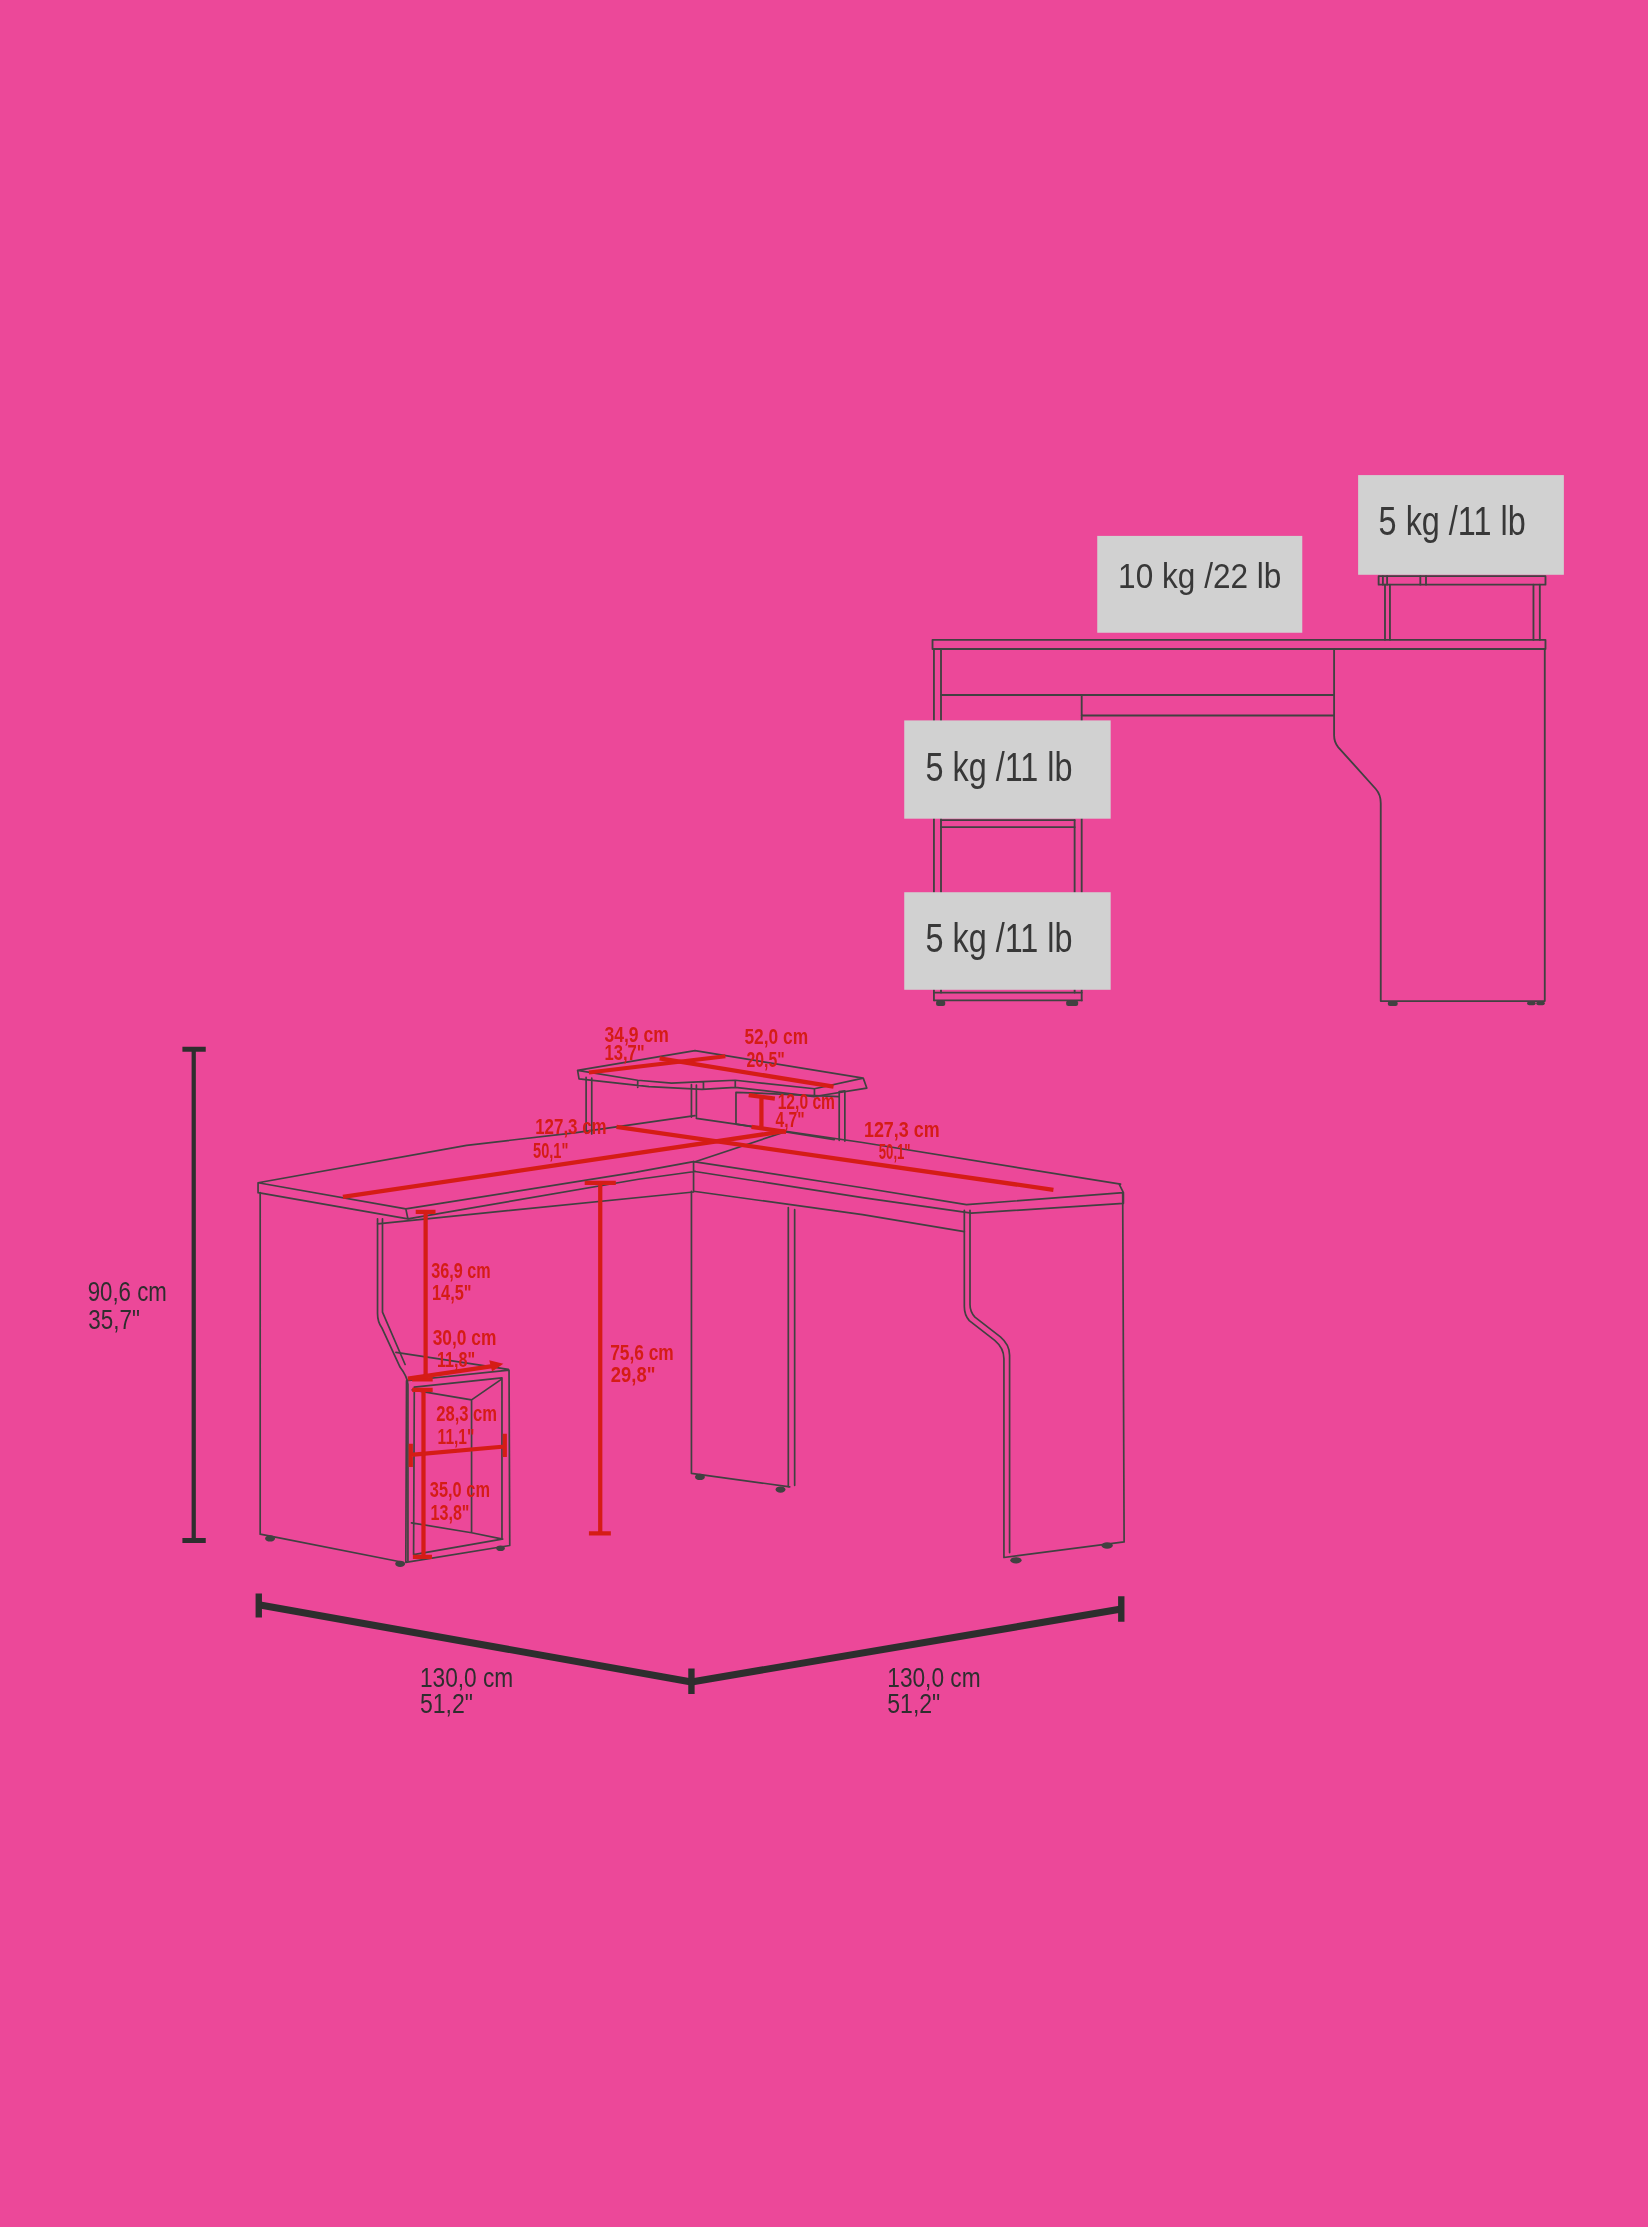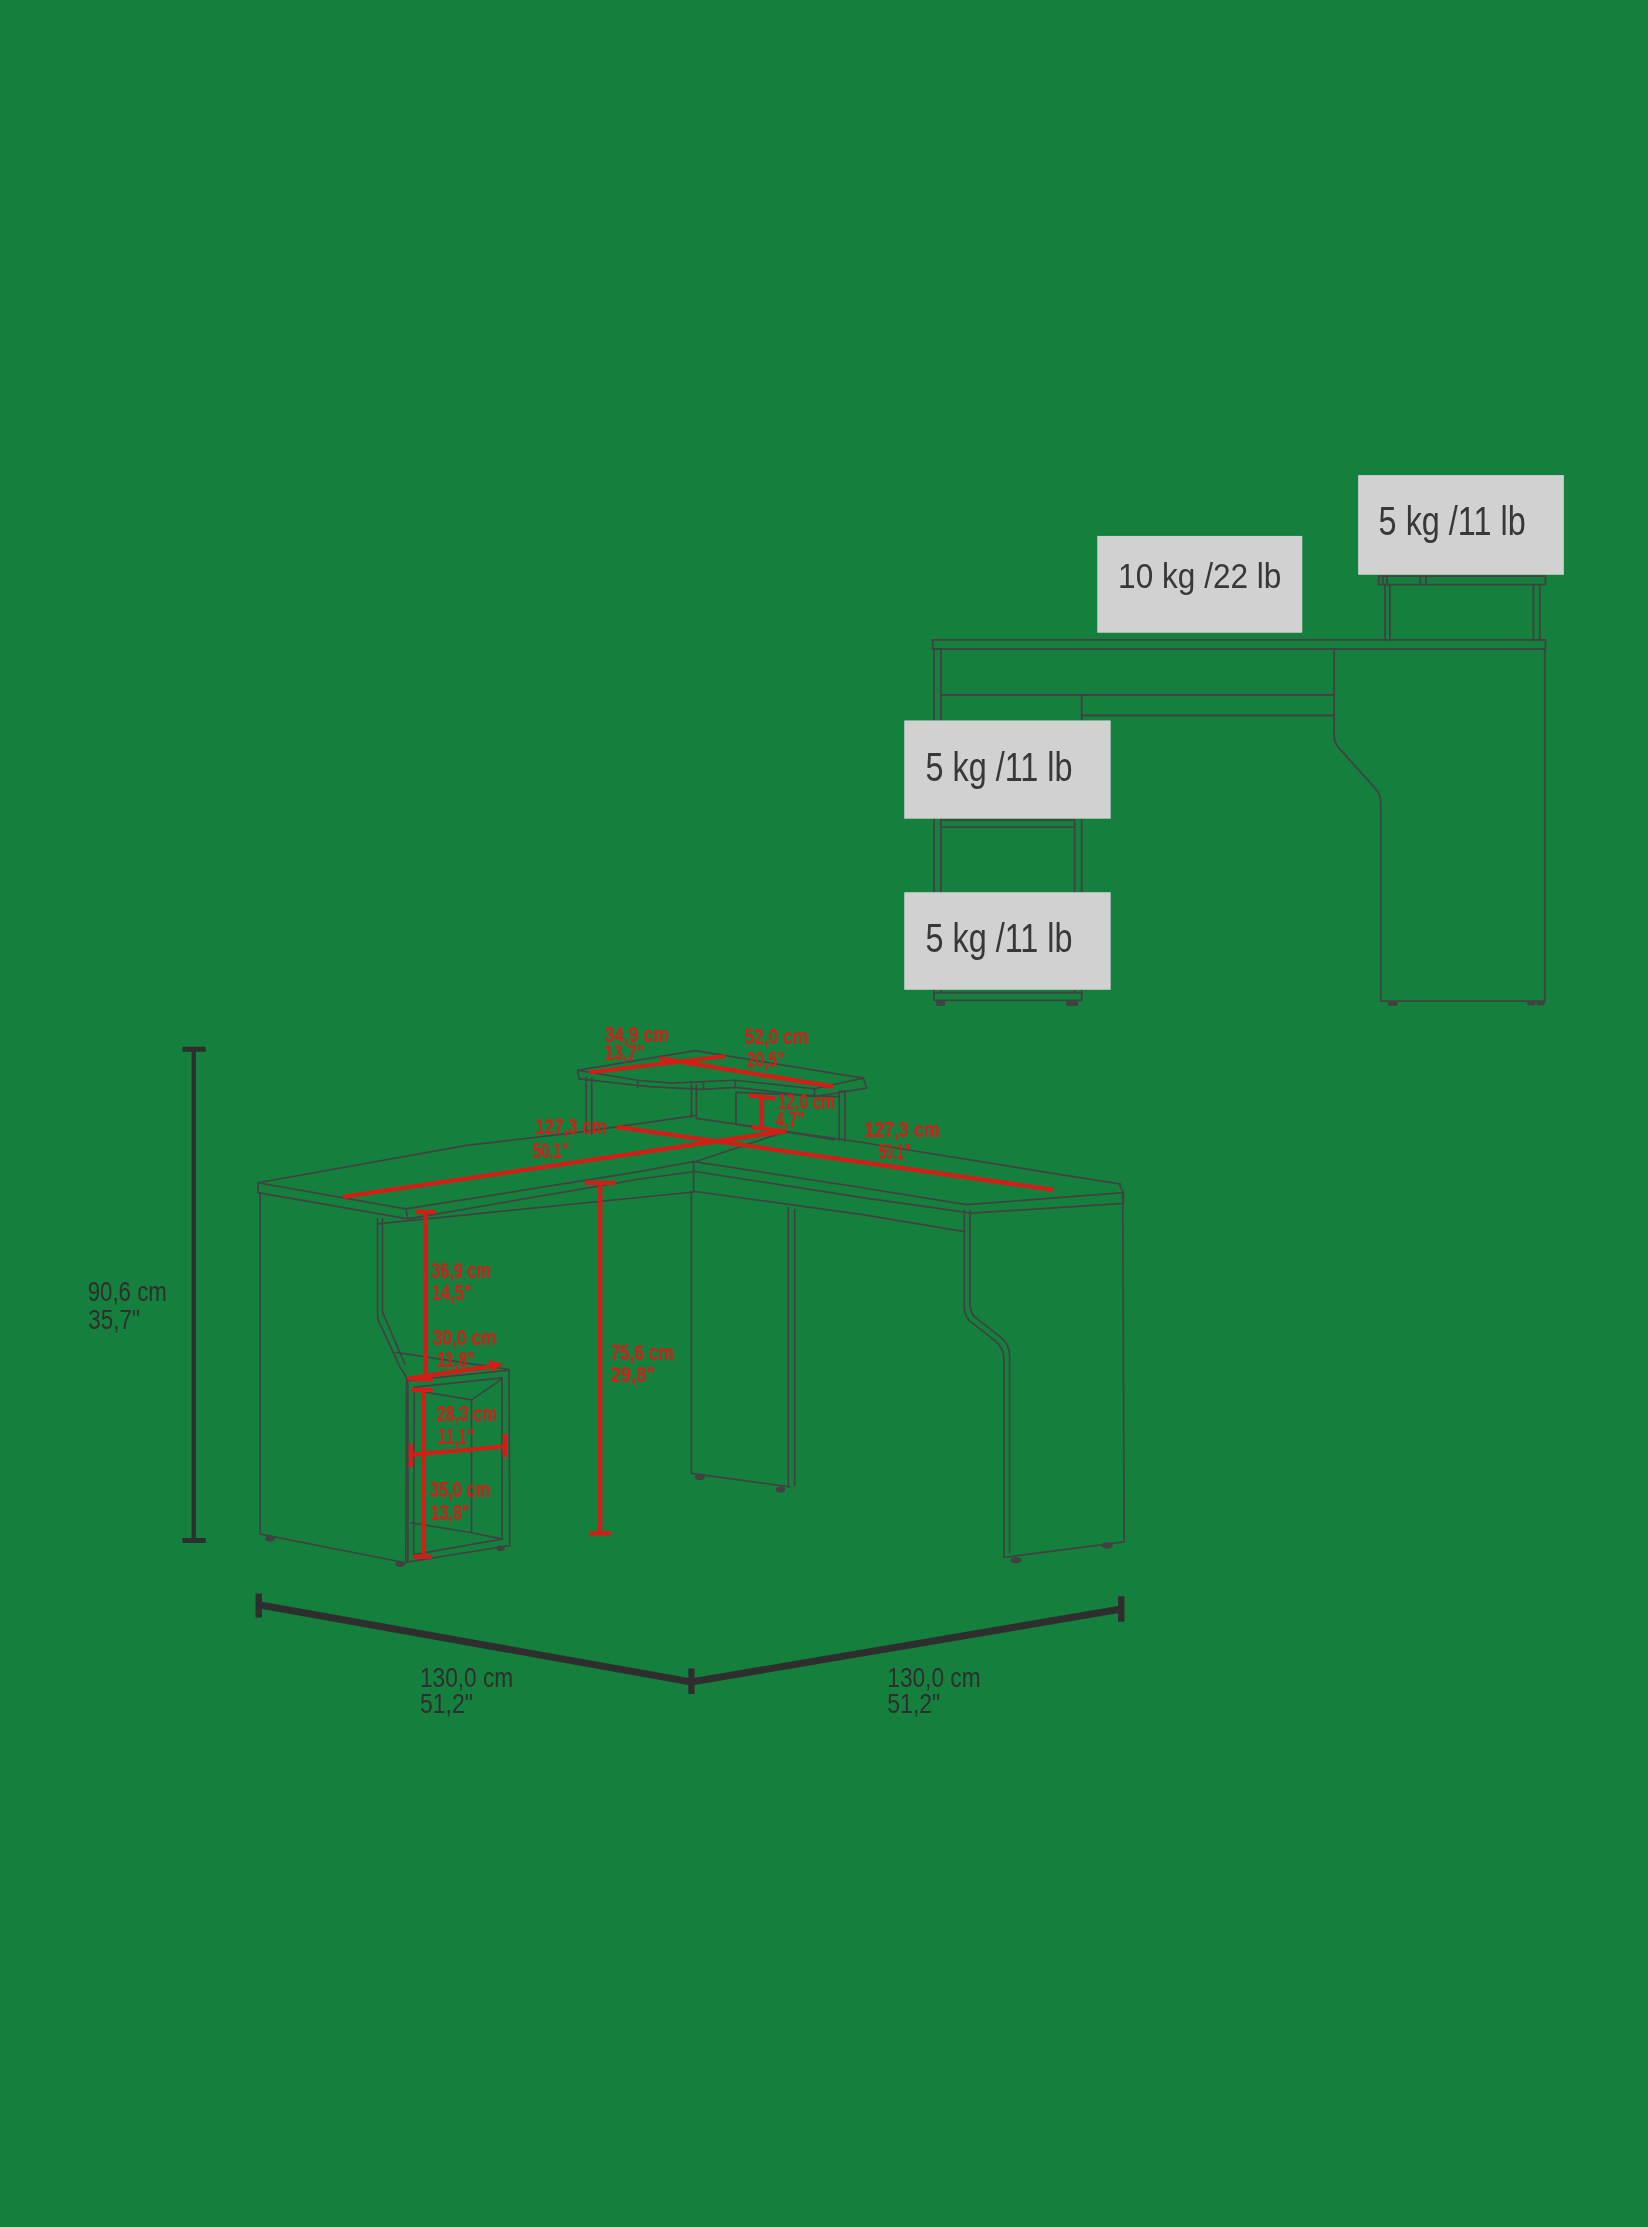--- a/index.html
+++ b/index.html
@@ -1,16 +1,16 @@
 <!DOCTYPE html>
 <html style="font-size:11.3px"><head>
 <meta charset="utf-8">
 <style>
 html,body{margin:0;padding:0;background:#ffffff;}
-.page{position:relative;width:1648px;height:2227px;background:#15803d;overflow:hidden;font-family:"Liberation Sans",sans-serif;}
+.page{position:relative;width:1648px;height:2227px;background:#ec4899;overflow:hidden;font-family:"Liberation Sans",sans-serif;}
 svg{position:absolute;left:0;top:0;}
 text{font-family:"Liberation Sans",sans-serif;}
 </style>
 </head>
 <body>
 <div class="page">
 <svg width="1648" height="2227" viewBox="0 0 2331 3150">
 <g stroke="#414141" stroke-width="2.6" fill="none" stroke-linecap="round" stroke-linejoin="round">
 
 <rect x="1319" y="905" width="867" height="13"></rect>

